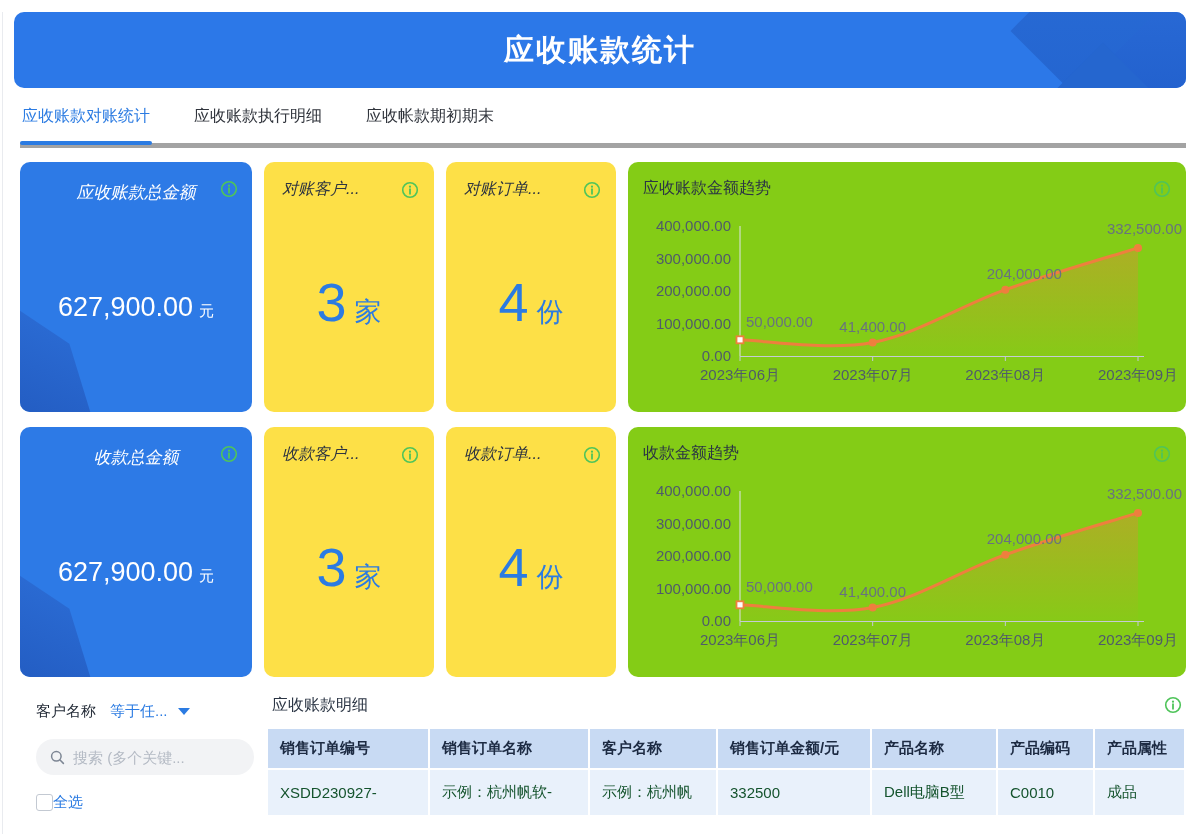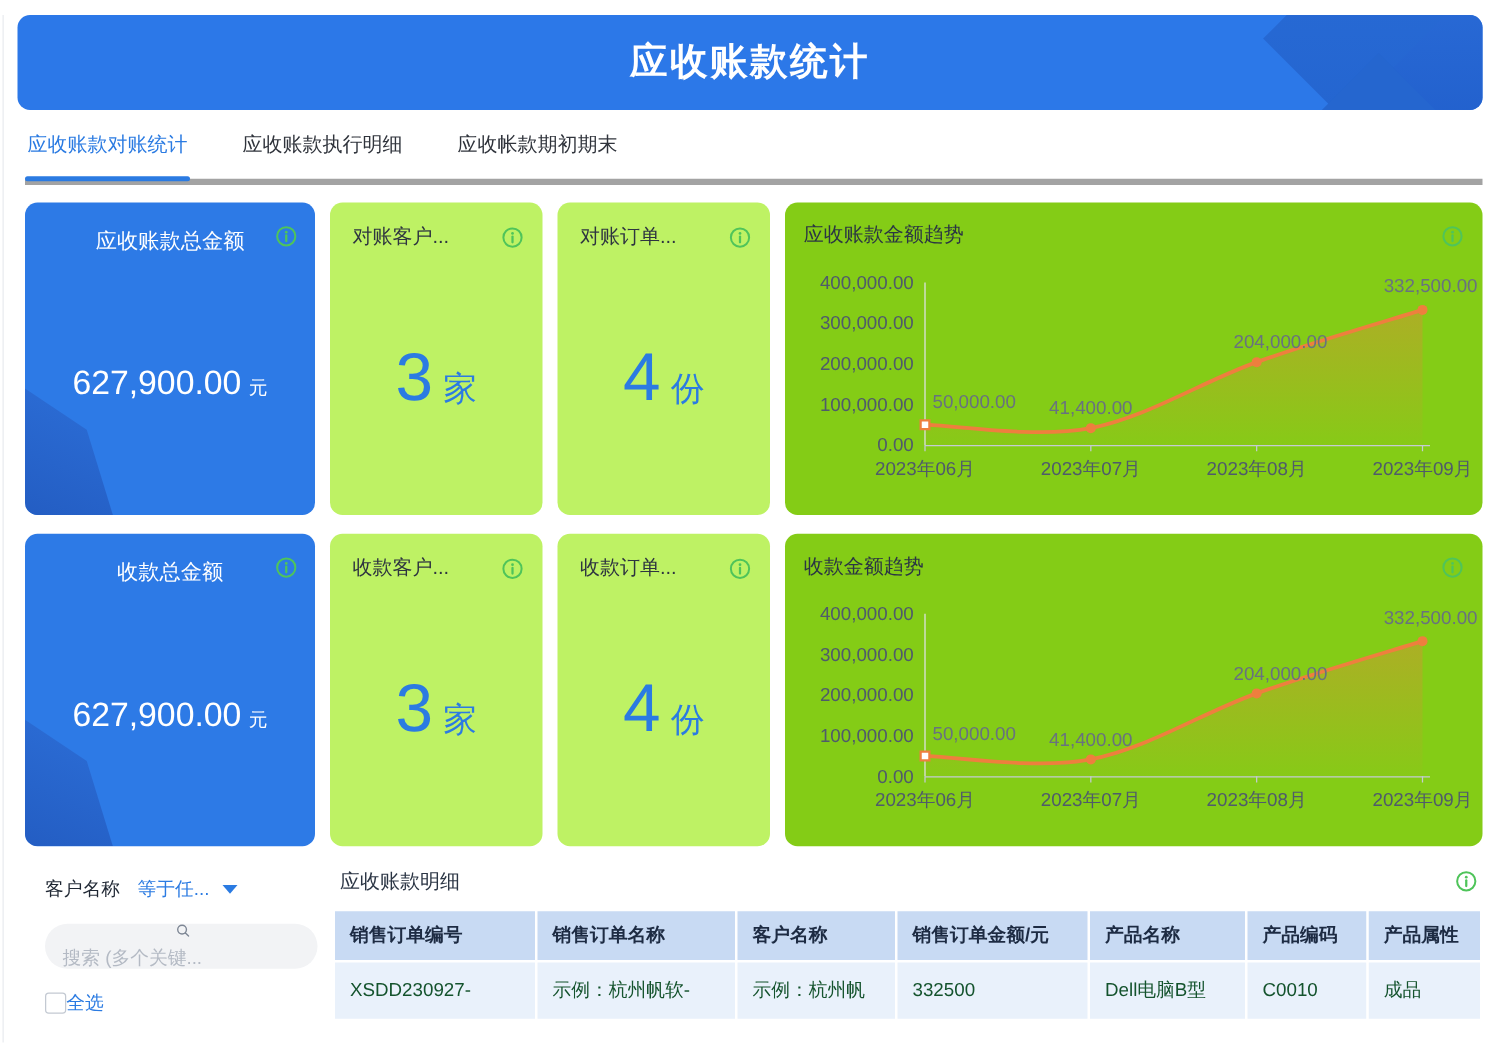--- a/index.html
+++ b/index.html
@@ -24,23 +24,23 @@
     border-bottom:5px solid #a3a3a3; padding-top:10px; }
   .tab { position:relative; font-size:16px; color:#30343c; padding:14px 2px 16px 2px; cursor:pointer; }
   .tab.active { color:#2b7be2; }
   .tab.active .underline { position:absolute; left:0; right:0; bottom:-2px; height:4px;
     border-radius:2px; background:#2b7be2; }
 
   
   .kpi-row { display:grid; grid-template-columns:232px 170px 170px 1fr; gap:12px;
     margin:14px 14px 0 20px; height:250px; }
   .kpi-row.second { margin-top:15px; }
-  .card { position:relative; border-radius:10px; background:#bef264; overflow:hidden; }
+  .card { position:relative; border-radius:10px; background:#fde047; overflow:hidden; }
   .card.blue { background:#2d7ae6; color:#fff; }
-  .card-head { display:flex; justify-content:space-between; align-items:center; padding:17px 15px 0 18px; }
+  .card-head { display:flex; justify-content:space-between; align-items:center; padding:17px 15px 0 18px;font-style:italic; }
   .card.blue .card-head { justify-content:center; padding:19px 15px 0 15px; }
   .card-title { font-size:16px; color:#2e3440; }
   .card.blue .card-title { color:#fff; font-size:17px; }
   .card.blue .info-abs { position:absolute; right:14px; top:18px; }
   .big-value { position:absolute; left:0; right:0; top:58%; transform:translateY(-50%);
     text-align:center; font-size:27px; color:#fff; }
   .big-value .unit { font-size:15px; margin-left:6px; }
   .stat-value { position:absolute; left:0; right:0; top:56%; transform:translateY(-50%);
     text-align:center; color:#2b7be2; }
   .stat-value .num { font-size:54px; font-weight:400; }
@@ -61,21 +61,21 @@
 
   
   .bottom { display:flex; margin:12px 14px 0 20px; }
   .filter-col { width:252px; padding:8px 12px 0 16px; }
   .filter-row { display:flex; align-items:center; gap:14px; height:28px; }
   .filter-label { font-size:15px; color:#1f2733; font-weight:500; }
   .filter-op { display:flex; align-items:center; gap:10px; color:#2b7be2; font-size:15px; cursor:pointer; }
   .caret { width:0; height:0; border-left:6px solid transparent; border-right:6px solid transparent;
     border-top:7px solid #2b7be2; display:inline-block; }
   .search-box { margin-top:14px; height:36px; background:#f2f3f5; border-radius:18px;
-    display:flex; align-items:center; padding:0 12px 0 14px; gap:8px;flex-direction:column; }
+    display:flex; align-items:center; padding:0 12px 0 14px; gap:8px; }
   .search-box input { border:none; outline:none; background:transparent; font-size:15px;
     color:#333; width:100%; font-family:inherit; }
   .search-box input::placeholder { color:#b4bac4; }
   .select-all { margin-top:18px; display:flex; align-items:center; gap:0; cursor:pointer; }
   .checkbox { width:17px; height:17px; border:1px solid #c3c9d2; border-radius:3px; background:#fff; }
   .select-all-label { color:#2b7be2; font-size:15px; }
 
   .table-col { flex:1; }
   .table-head-row { display:flex; justify-content:space-between; align-items:center;
     height:30px; padding:2px 4px 0 6px; }

